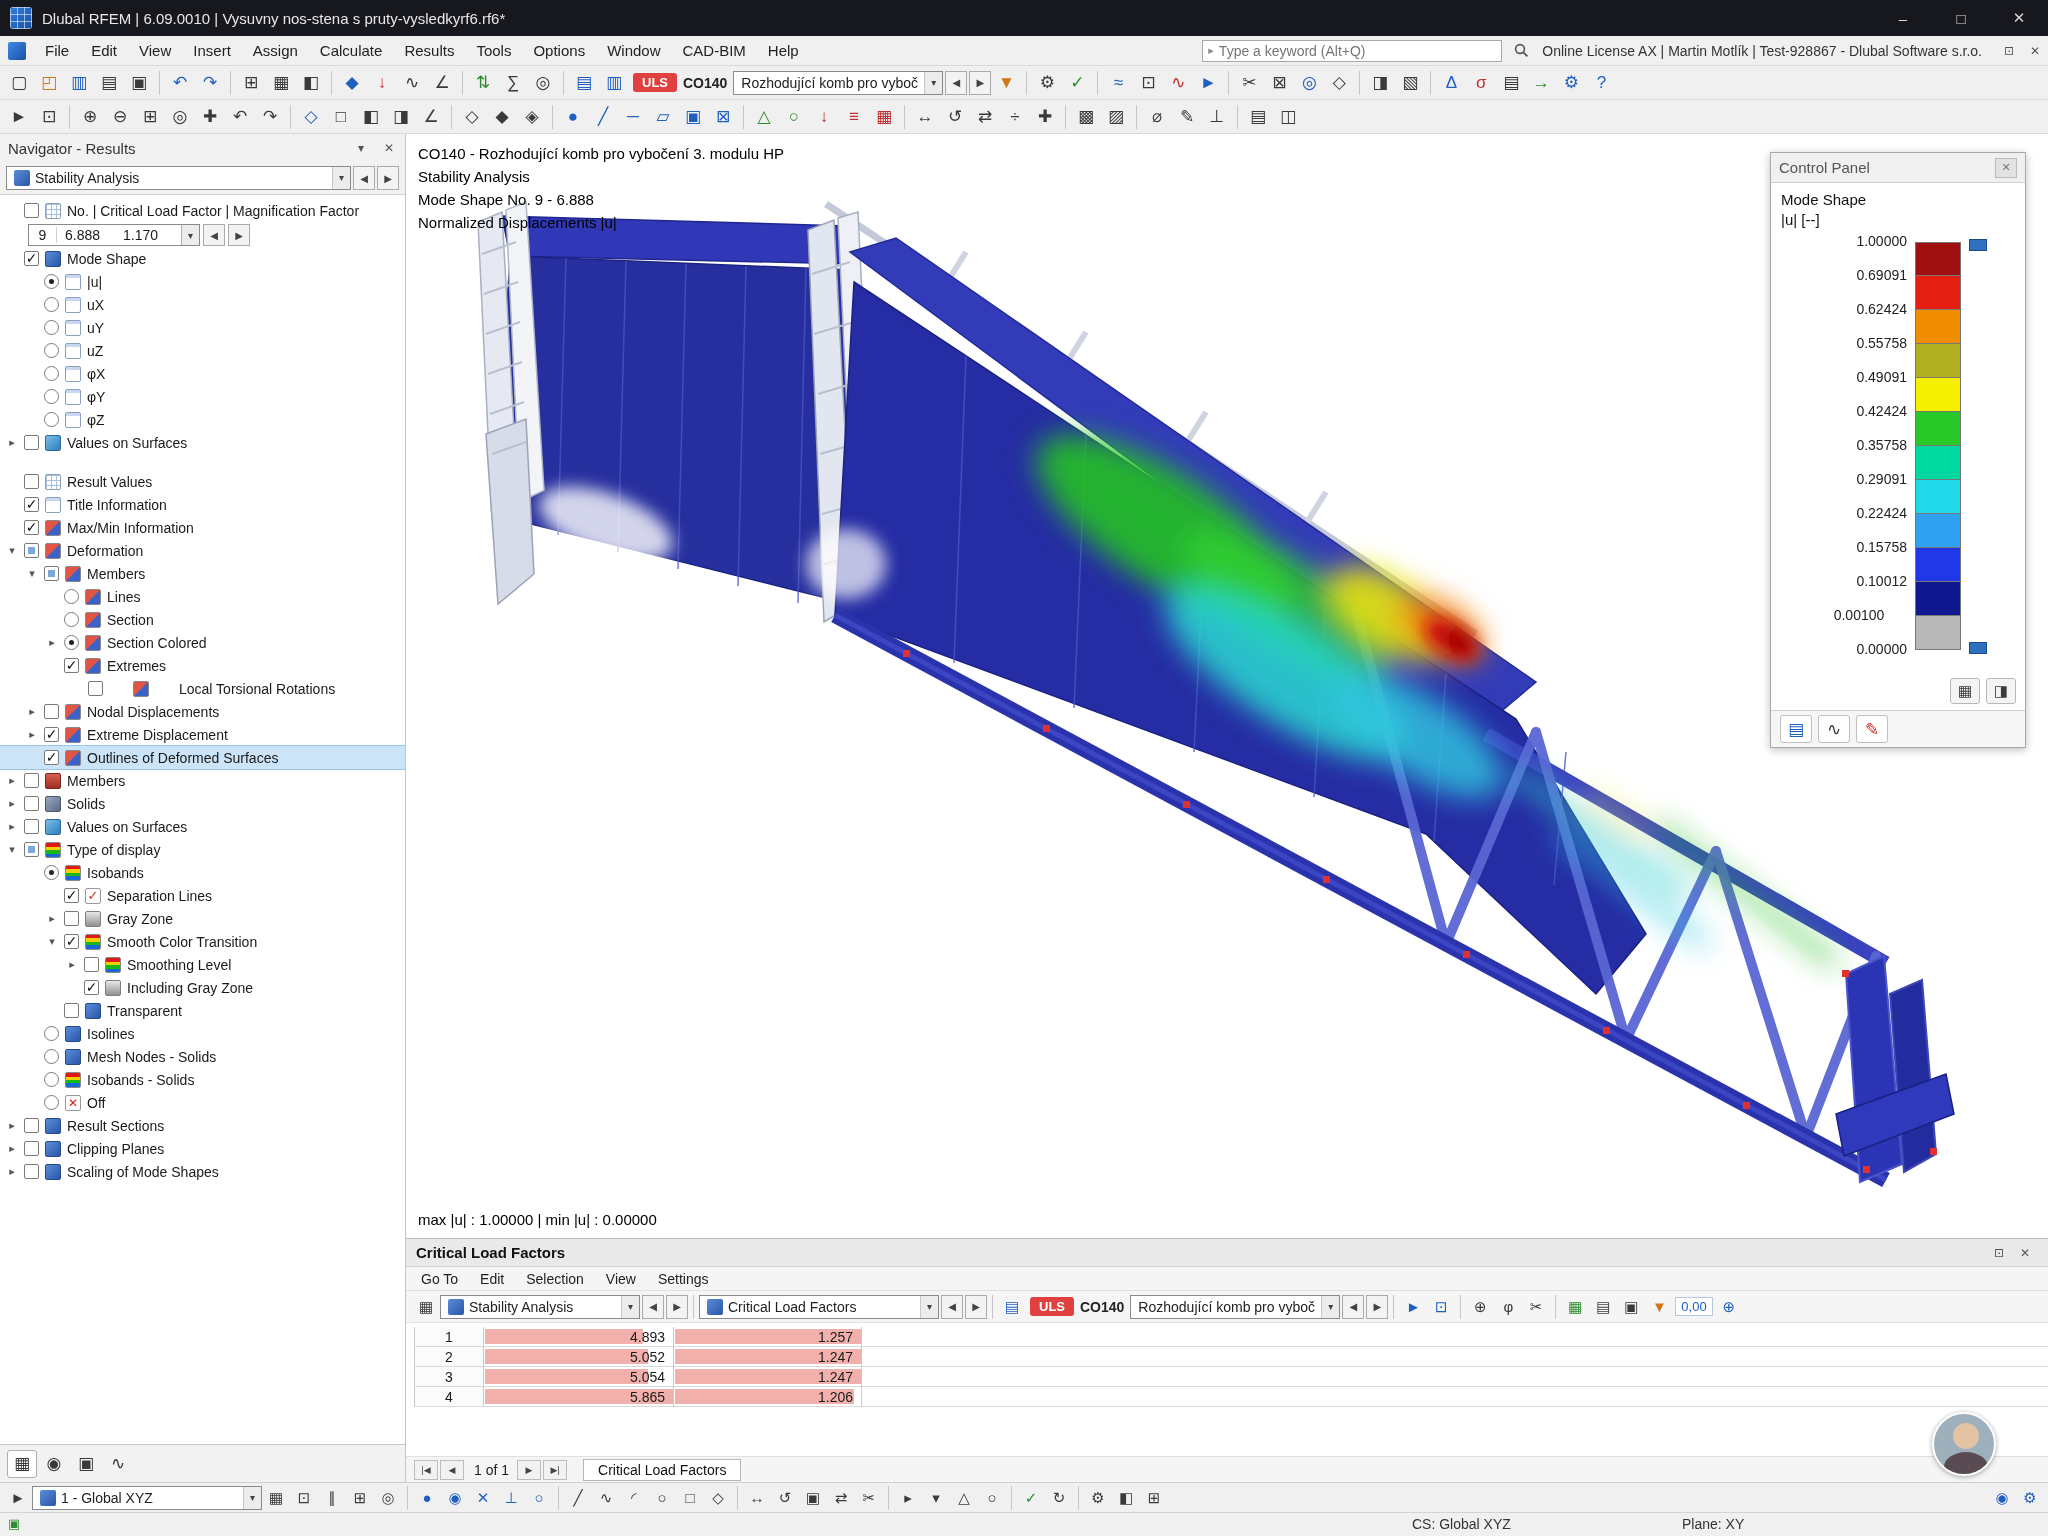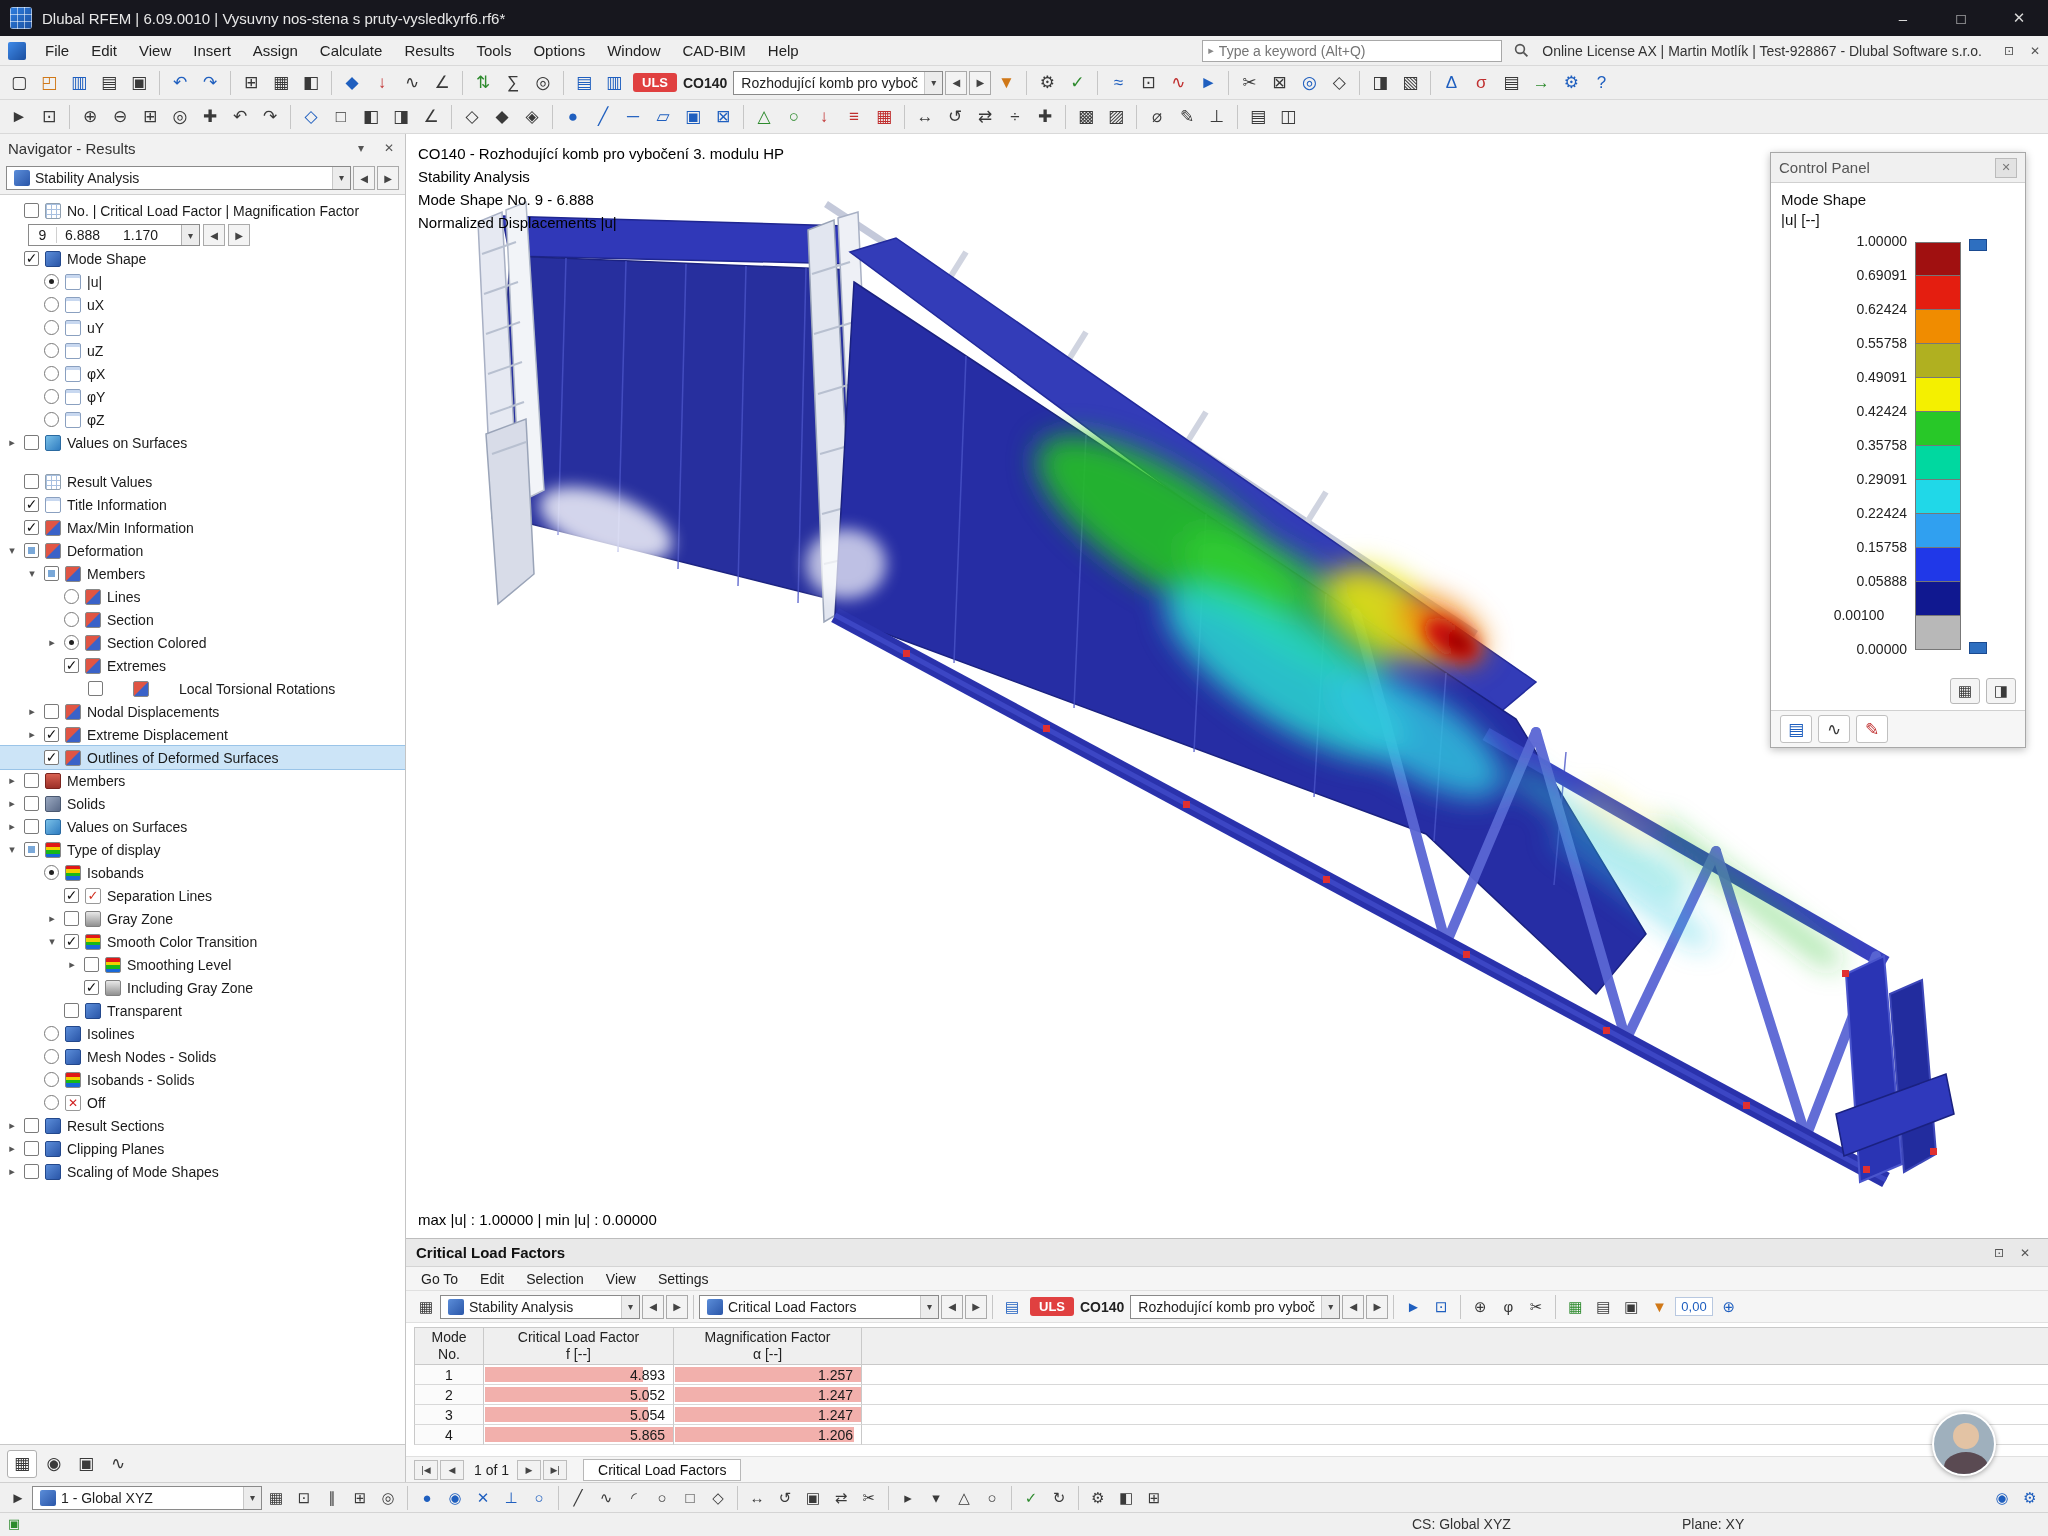--- a/index.html
+++ b/index.html
@@ -748,21 +748,21 @@
                 <div class="slabel" style="top: -9px;">1.00000</div>
                 <div class="slabel" style="top: 25px;">0.69091</div>
                 <div class="slabel" style="top: 59px;">0.62424</div>
                 <div class="slabel" style="top: 93px;">0.55758</div>
                 <div class="slabel" style="top: 127px;">0.49091</div>
                 <div class="slabel" style="top: 161px;">0.42424</div>
                 <div class="slabel" style="top: 195px;">0.35758</div>
                 <div class="slabel" style="top: 229px;">0.29091</div>
                 <div class="slabel" style="top: 263px;">0.22424</div>
                 <div class="slabel" style="top: 297px;">0.15758</div>
-                <div class="slabel" style="top: 331px;">0.05888</div>
+                <div class="slabel" style="top: 331px;">0.10012</div>
                 <div class="slabel" style="top: 365px; text-align: center;">0.00100</div>
                 <div class="slabel" style="top: 399px;">0.00000</div>
                 <div class="shandle" style="top: -3px;"></div>
                 <div class="shandle" style="top: 400px;"></div>
               </div>
           </div>
           <div class="cp-btnrow">
               <div class="tbi c-k">▦</div>
               <div class="tbi c-k">◨</div>
             </div>
@@ -826,35 +826,20 @@
               <div class="tbsep"></div>
               <div class="tbi c-g">▦</div>
               <div class="tbi c-k">▤</div>
               <div class="tbi c-k">▣</div>
               <div class="tbi c-o">▼</div>
             </div>
           <span class="dec-chip">0,00</span>
           <span class="tbi c-b">⊕</span>
         </div>
         <div class="tp-table">
-          <div class="thead-row">
-            <div class="hcell w-mode">
-              <div>Mode</div>
-                <div>No.</div>
-            </div>
-            <div class="hcell w-f">
-              <div>Critical Load Factor</div>
-                <div>f [--]</div>
-            </div>
-            <div class="hcell w-a">
-              <div>Magnification Factor</div>
-                <div>α [--]</div>
-            </div>
-            <div class="hcell w-fill"></div>
-          </div>
           <div>
               <div class="trrow">
                 <div class="tc tc-mode w-mode">1</div>
                 <div class="tc w-f">
                   <div class="bar" style="width: 83.4%;"></div>
                   <span class="tval">4.893</span>
                 </div>
                 <div class="tc w-a">
                   <div class="bar" style="width: 100%;"></div>
                   <span class="tval">1.257</span>

